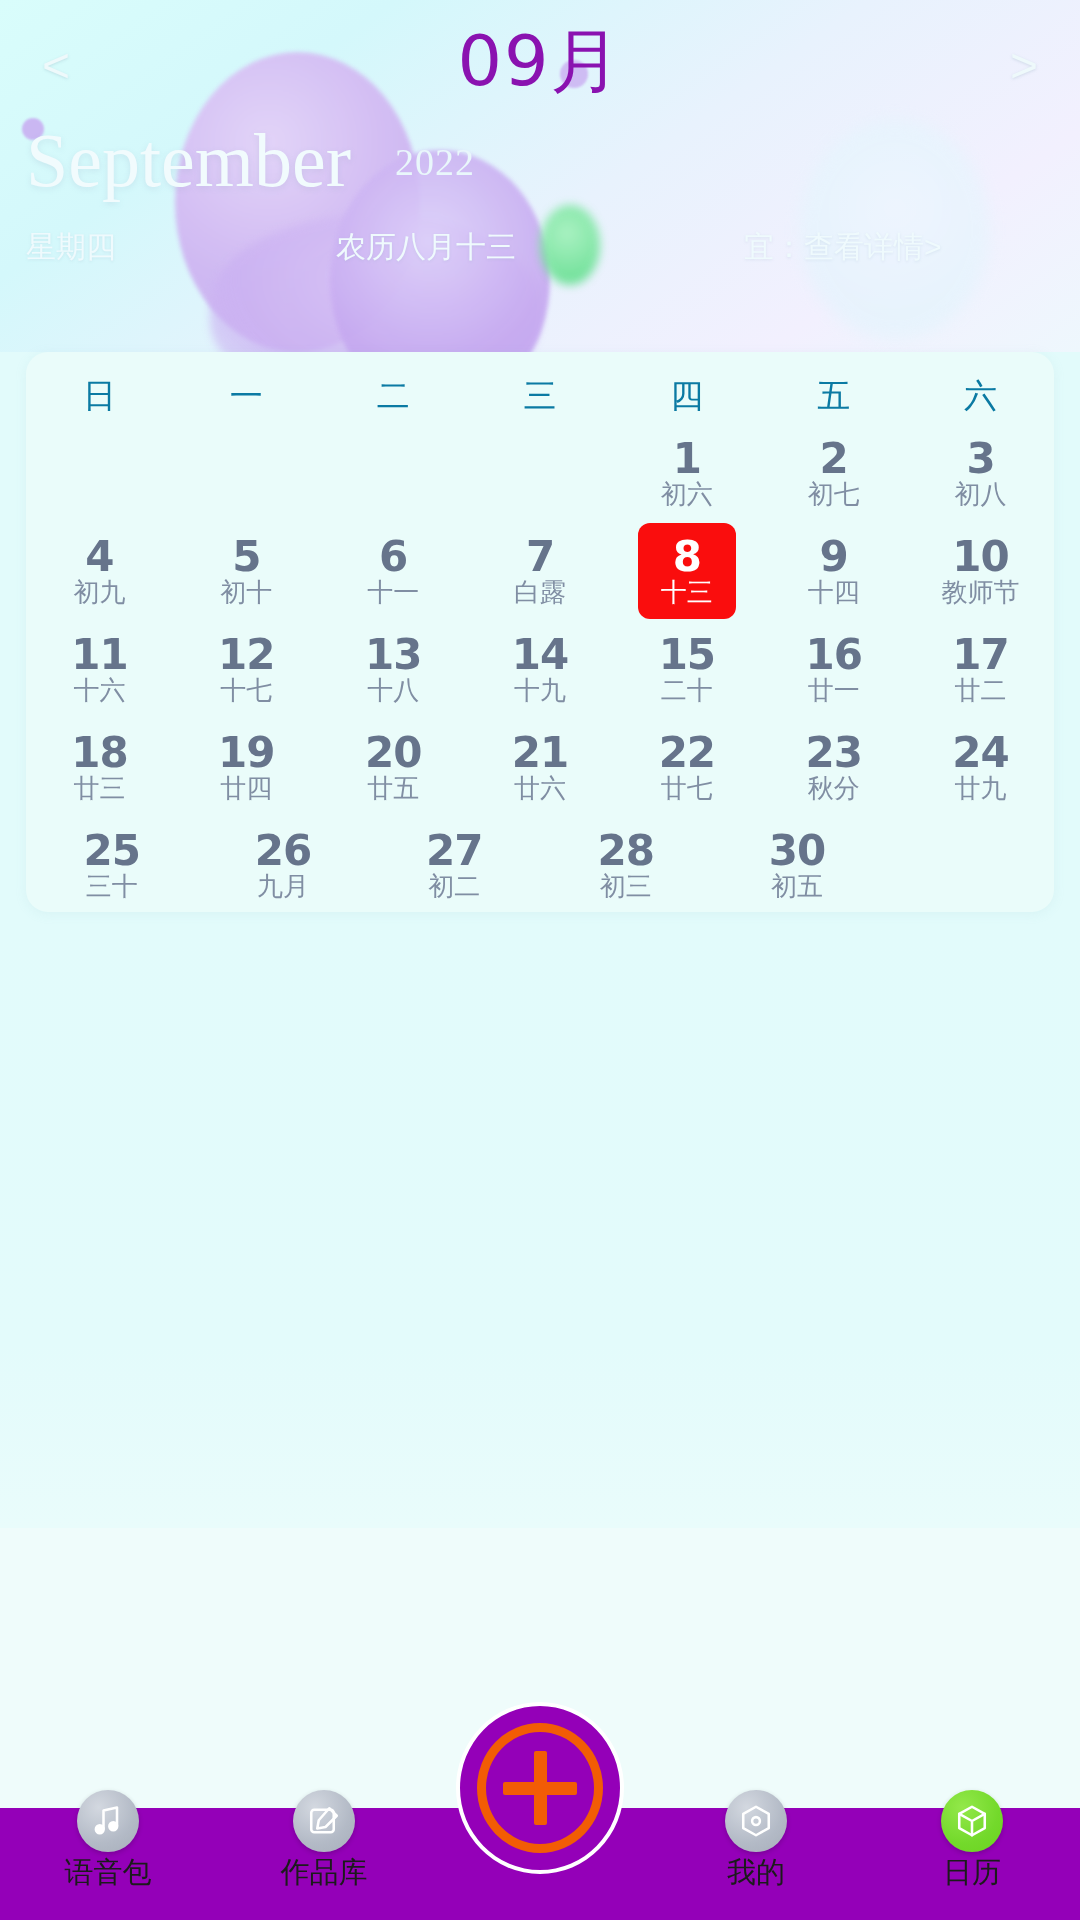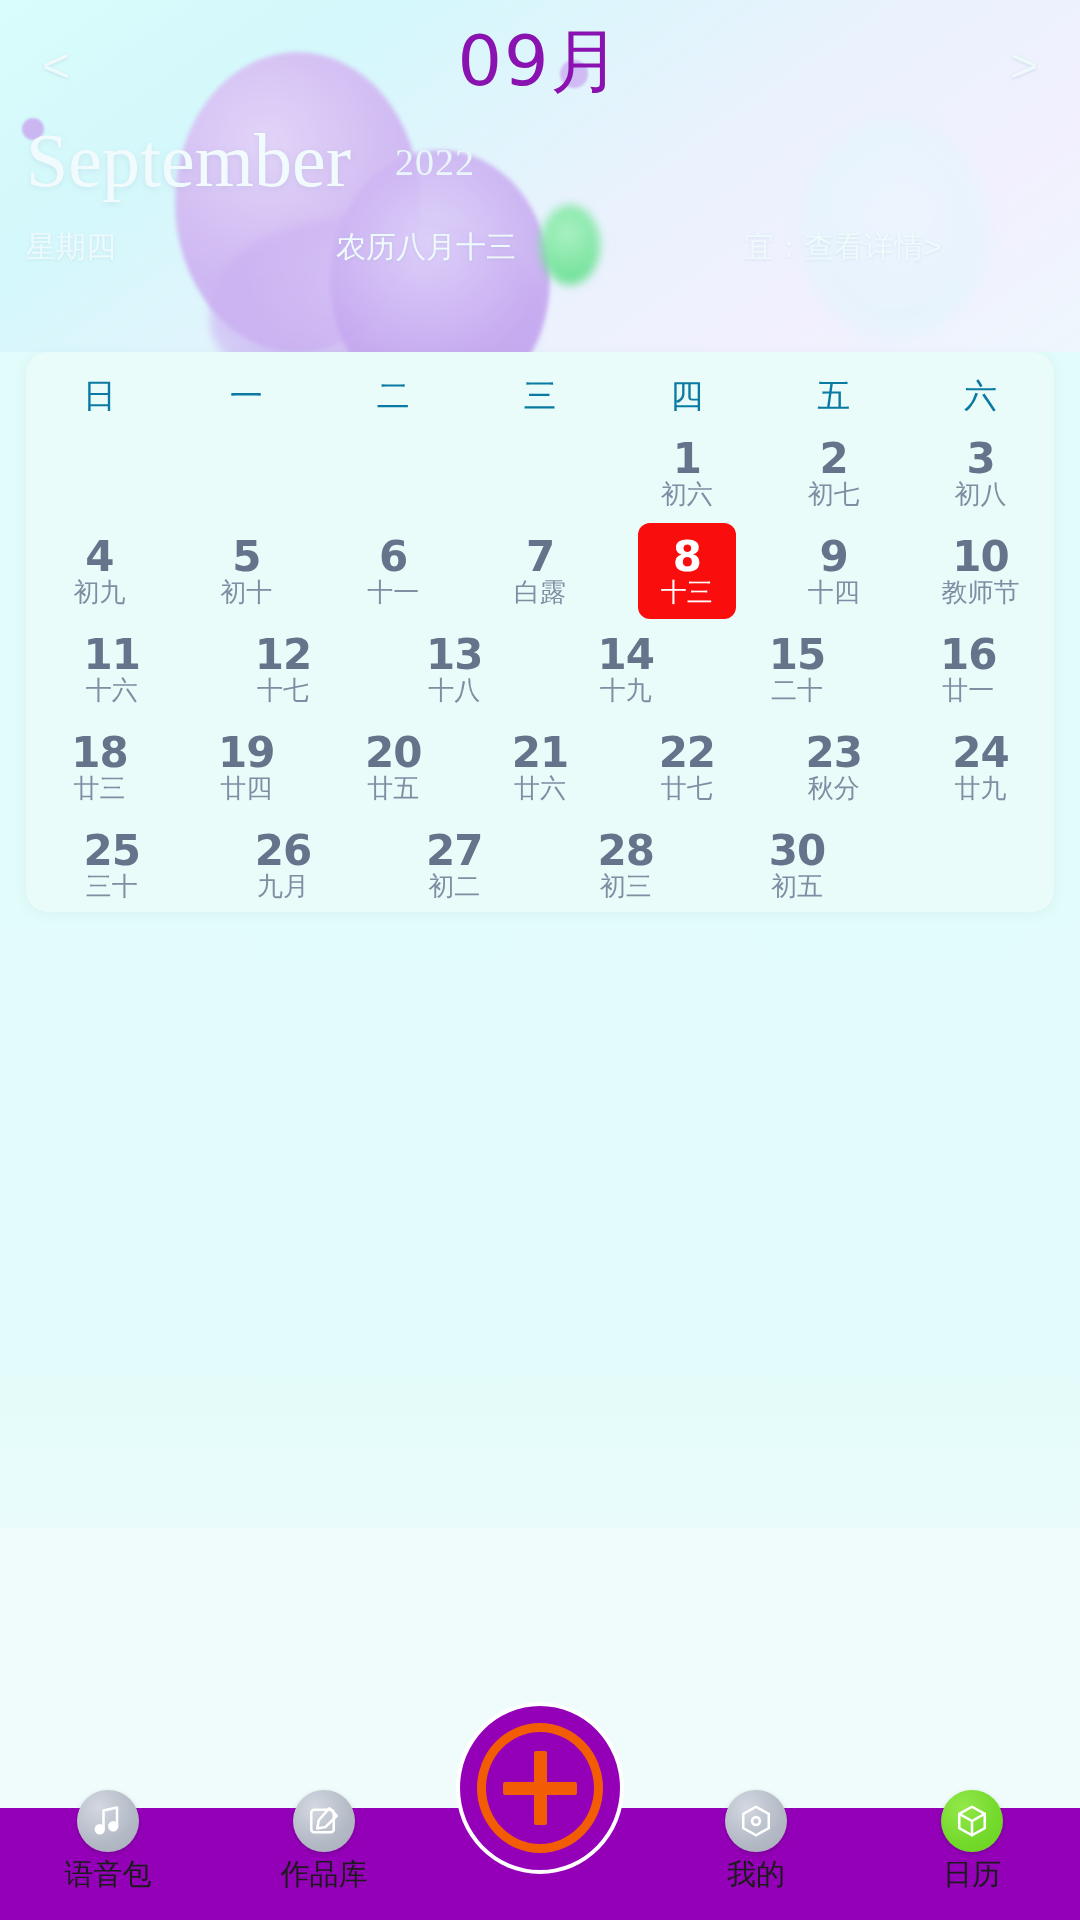--- a/index.html
+++ b/index.html
@@ -115,21 +115,21 @@
     background:linear-gradient(180deg,#e2fbfb 0%, #e3fbfb 70%, #e9fcfb 100%);
   }
   #white-band {
     position:absolute; left:0; top:1528px; width:1080px; height:280px;
     background:#effcfb;
   }
 
   
   #bottom-nav {
     position:absolute; left:0; bottom:0; width:1080px; height:112px;
-    background:#9400b8; display:flex; align-items:flex-end;
+    background:#9400b8; display:flex; align-items:flex-end;font-family:Liberation Mono, monospace;
   }
   .tab {
     flex:1; display:flex; flex-direction:column;
     align-items:center; justify-content:flex-start; height:112px;
     position:relative;
   }
   .tab.spacer { pointer-events:none; }
   .tab .ticon {
     width:62px; height:62px; border-radius:50%;
     display:flex; align-items:center; justify-content:center;
@@ -273,20 +273,24 @@
           <div class="dlun">十九</div>
         </div>
         <div class="cell">
           <div class="dnum">15</div>
           <div class="dlun">二十</div>
         </div>
         <div class="cell">
           <div class="dnum">16</div>
           <div class="dlun">廿一</div>
         </div>
+        <div class="cell">
+          <div class="dnum">17</div>
+          <div class="dlun">廿二</div>
+        </div>
       </div>
       <div class="week">
         <div class="cell">
           <div class="dnum">18</div>
           <div class="dlun">廿三</div>
         </div>
         <div class="cell">
           <div class="dnum">19</div>
           <div class="dlun">廿四</div>
         </div>

